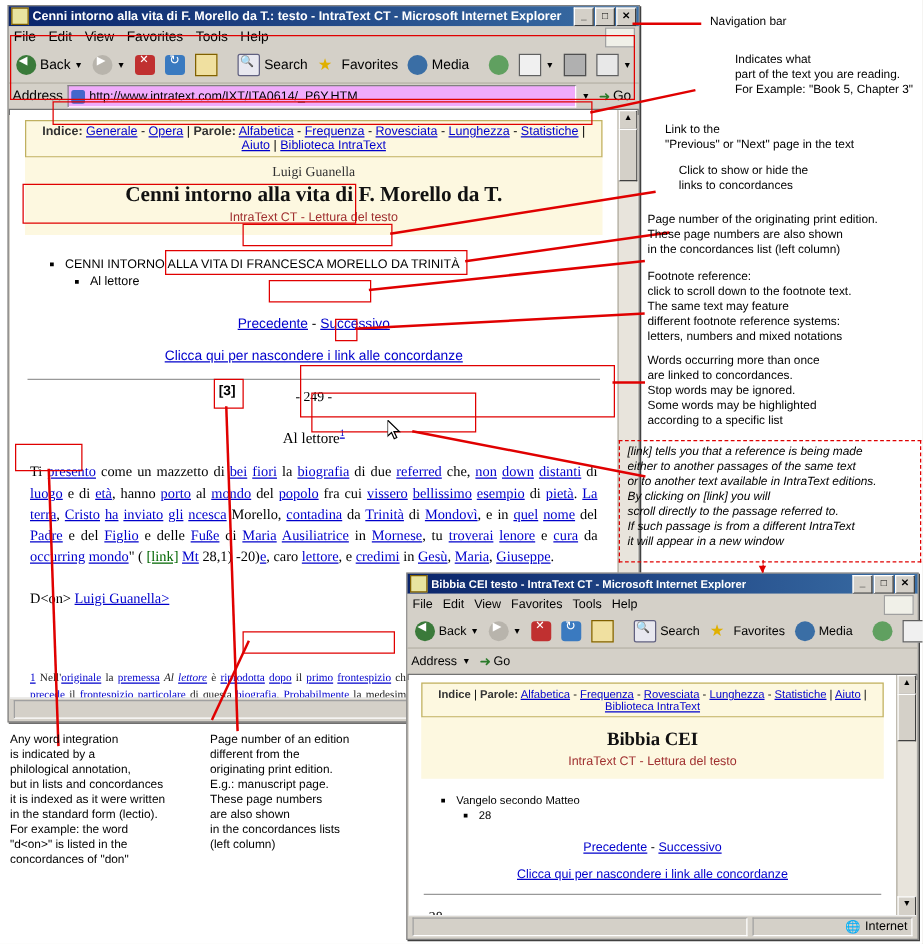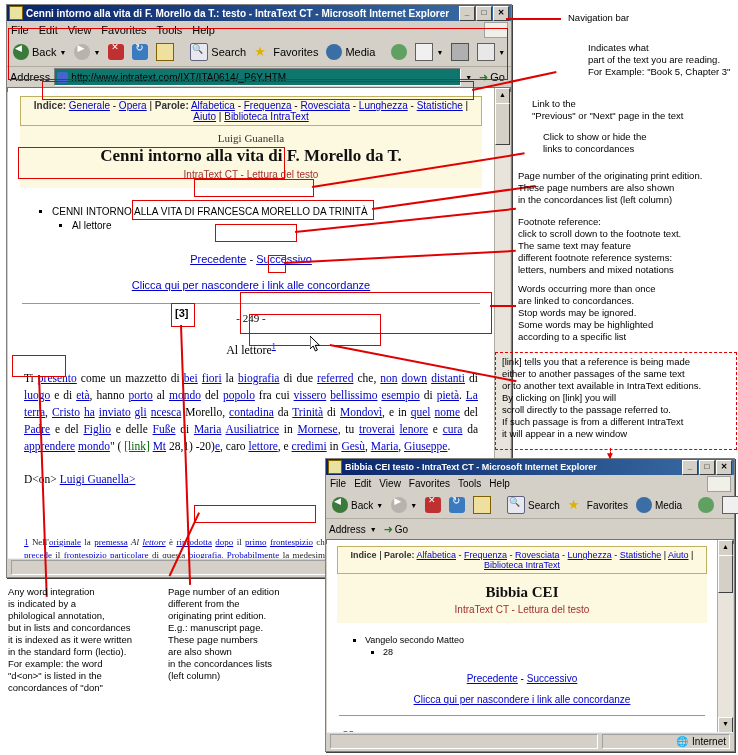--- a/index.html
+++ b/index.html
@@ -11,21 +11,21 @@
   .titlebar .tb-icon{width:12px;height:12px;background:#e8e4a0;border:1px solid #806000;margin-right:3px;flex:0 0 auto;}
   .titlebar .tb-text{flex:1 1 auto;white-space:nowrap;overflow:hidden;text-overflow:ellipsis;}
   .tb-btns{display:flex;gap:1px;}
   .tb-btn{width:14px;height:13px;background:#d4d0c8;border:1px solid #fff;border-right-color:#404040;border-bottom-color:#404040;font-size:8px;line-height:11px;text-align:center;color:#000;}
   .menubar{height:17px;display:flex;align-items:center;padding:0 4px;font-size:11px;gap:10px;background:#d4d0c8;position:relative;}
   .menubar .mlogo{position:absolute;right:3px;top:1px;width:22px;height:14px;background:#f0f0e8;border:1px solid #a0a0a0;}
   .toolbar{height:28px;display:flex;align-items:center;background:#d4d0c8;padding:0 3px;gap:2px;border-bottom:1px solid #b0aca0;}
   .tbitem{display:flex;align-items:center;height:24px;padding:0 3px;gap:3px;font-size:11px;}
   .sep{width:1px;height:20px;background:#a0a0a0;margin:0 3px;}
   .addrbar{height:20px;display:flex;align-items:center;background:#d4d0c8;padding:0 3px;gap:4px;font-size:11px;border-bottom:5px solid #737373;}
-  .addrinput{flex:1 1 auto;height:16px;background:#0f766e;border:1px solid #808080;border-right-color:#fff;border-bottom-color:#fff;display:flex;align-items:center;padding:0 2px;font-size:10px;gap:3px;overflow:hidden;white-space:nowrap;}
+  .addrinput{flex:1 1 auto;height:16px;background:#f0abfc;border:1px solid #808080;border-right-color:#fff;border-bottom-color:#fff;display:flex;align-items:center;padding:0 2px;font-size:10px;gap:3px;overflow:hidden;white-space:nowrap;}
   .addr-ie-icon{width:11px;height:11px;background:#4466cc;border-radius:2px;flex:0 0 auto;}
   .gobtn{display:flex;align-items:center;gap:2px;font-size:11px;padding:0 3px;}
   .page{background:#fff;overflow:hidden;position:relative;}
   .statusbar{height:17px;background:#d4d0c8;display:flex;align-items:center;font-size:10px;padding:0 3px;border-top:1px solid #f0f0f0;gap:4px;}
   .status-cell{border:1px solid #a0a0a0;border-right-color:#fff;border-bottom-color:#fff;height:13px;display:flex;align-items:center;padding:0 3px;}
   .sb-left{flex:1 1 auto;}
   .sb-right{width:120px;justify-content:flex-end;}
   .scrollv{position:absolute;right:0;top:0;bottom:0;width:15px;background:#e8e4dc;border-left:1px solid #b0aca0;}
   .scrollv .arr{height:14px;background:#d4d0c8;border:1px solid #fff;border-right-color:#404040;border-bottom-color:#404040;font-size:7px;text-align:center;line-height:12px;}
   .scrollv .thumb{position:absolute;top:15px;left:0;width:13px;height:40px;background:#d4d0c8;border:1px solid #fff;border-right-color:#404040;border-bottom-color:#404040;}
@@ -213,21 +213,21 @@
       <div class="pgnum">- 249 -</div>
 
       <div class="heading2" style="margin-top:18px;">
         <span>Al lettore</span><sup class="fnnum">1</sup>
       </div>
 
       <div class="body-text" style="margin-top:12px;">
         Ti <a class="lnk">presento</a> come un mazzetto di <a class="lnk">bei</a> <a class="lnk">fiori</a> la <a class="lnk">biografia</a> di due <a class="lnk">referred</a> che, <a class="lnk">non</a> <a class="lnk">down</a> <a class="lnk">distanti</a> di <a class="lnk">luogo</a> e di <a class="lnk">età</a>, hanno <a class="lnk">porto</a>
         al <a class="lnk">mondo</a> del <a class="lnk">popolo</a> fra cui <a class="lnk">vissero</a> <a class="lnk">bellissimo</a> <a class="lnk">esempio</a> di <a class="lnk">pietà</a>. <a class="lnk">La</a> <a class="lnk">terra</a>, <a class="lnk">Cristo</a> <a class="lnk">ha</a> <a class="lnk">inviato</a> <a class="lnk">gli</a> <a class="lnk">ncesca</a> Morello,
         <a class="lnk">contadina</a> da <a class="lnk">Trinità</a> di <a class="lnk">Mondovì</a>, e in <a class="lnk">quel</a> <a class="lnk">nome</a> del <a class="lnk">Padre</a> e del <a class="lnk">Figlio</a> e delle <a class="lnk">Fuße</a> di <a class="lnk">Maria</a>
-        <a class="lnk">Ausiliatrice</a> in <a class="lnk">Mornese</a>, tu <a class="lnk">troverai</a> <a class="lnk">lenore</a> e <a class="lnk">cura</a> da <a class="lnk">apprendere</a> <a class="lnk">mondo</a>" ( <a class="lnkg">[link]</a> <a class="lnk">Mt</a> 28,1) -20)<a class="lnk">e</a>, caro <a class="lnk">lettore</a>, e
+        <a class="lnk">Ausiliatrice</a> in <a class="lnk">Mornese</a>, tu <a class="lnk">troverai</a> <a class="lnk">lenore</a> e <a class="lnk">cura</a> da <a class="lnk">occurring</a> <a class="lnk">mondo</a>" ( <a class="lnkg">[link]</a> <a class="lnk">Mt</a> 28,1) -20)<a class="lnk">e</a>, caro <a class="lnk">lettore</a>, e
         <a class="lnk">credimi</a> in <a class="lnk">Gesù</a>, <a class="lnk">Maria</a>, <a class="lnk">Giuseppe</a>.
       </div>
 
       <div class="body-text" style="margin-top:16px;">
         <span>D&lt;on&gt;</span>
         <a class="lnk">Luigi Guanella&gt;</a>
       </div>
 
       <div class="footnote" style="margin-top:48px;">
         <span class="fnnum">1</span>
@@ -433,21 +433,21 @@
 <div class="ann" style="left:518px;top:216px;width:218px;white-space:pre-line;">Footnote reference:
 click to scroll down to the footnote text.
 The same text may feature
 different footnote reference systems:
 letters, numbers and mixed notations</div>
 <div class="ann" style="left:518px;top:283px;width:218px;white-space:pre-line;">Words occurring more than once
 are linked to concordances.
 Stop words may be ignored.
 Some words may be highlighted
 according to a specific list</div>
-<div class="ann" style="left:502px;top:356px;width:232px;white-space:pre-line;">[link] tells you that a reference is being made
+<div class="ann" style="left:502px;top:356px;width:232px;white-space:pre-line;font-style:italic;">[link] tells you that a reference is being made
 either to another passages of the same text
 or to another text available in IntraText editions.
 By clicking on [link] you will
 scroll directly to the passage referred to.
 If such passage is from a different IntraText
 it will appear in a new window</div>
 <div class="ann" style="left:8px;top:586px;width:152px;white-space:pre-line;">Any word integration
 is indicated by a
 philological annotation,
 but in lists and concordances

